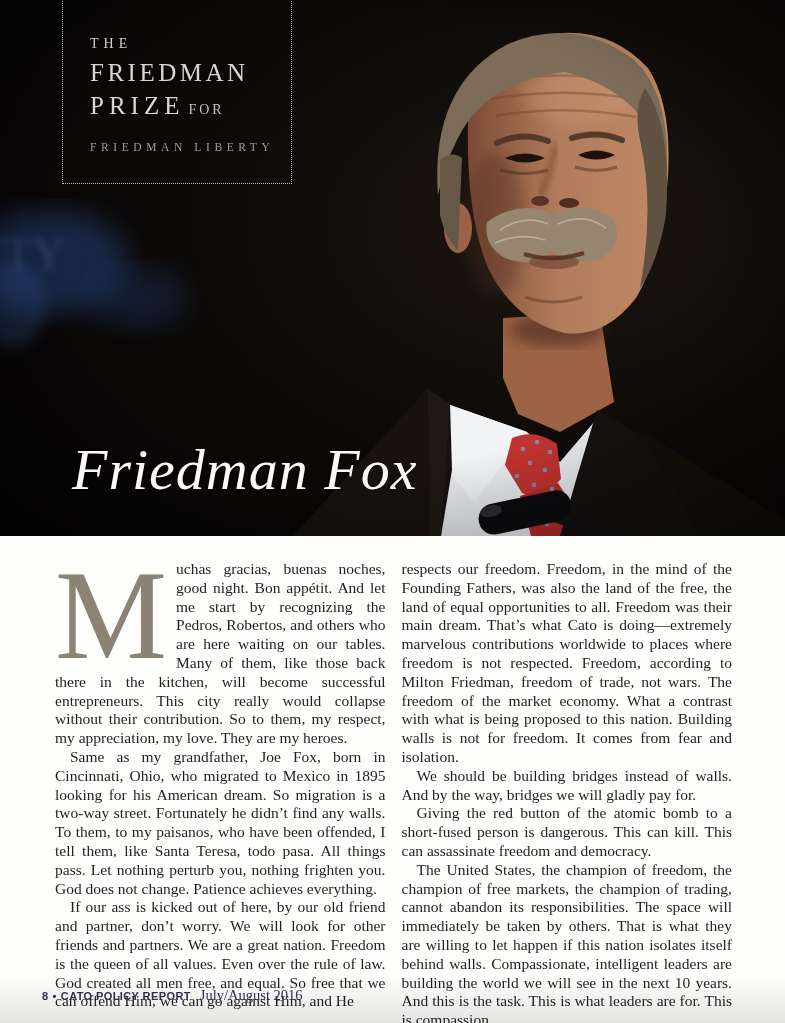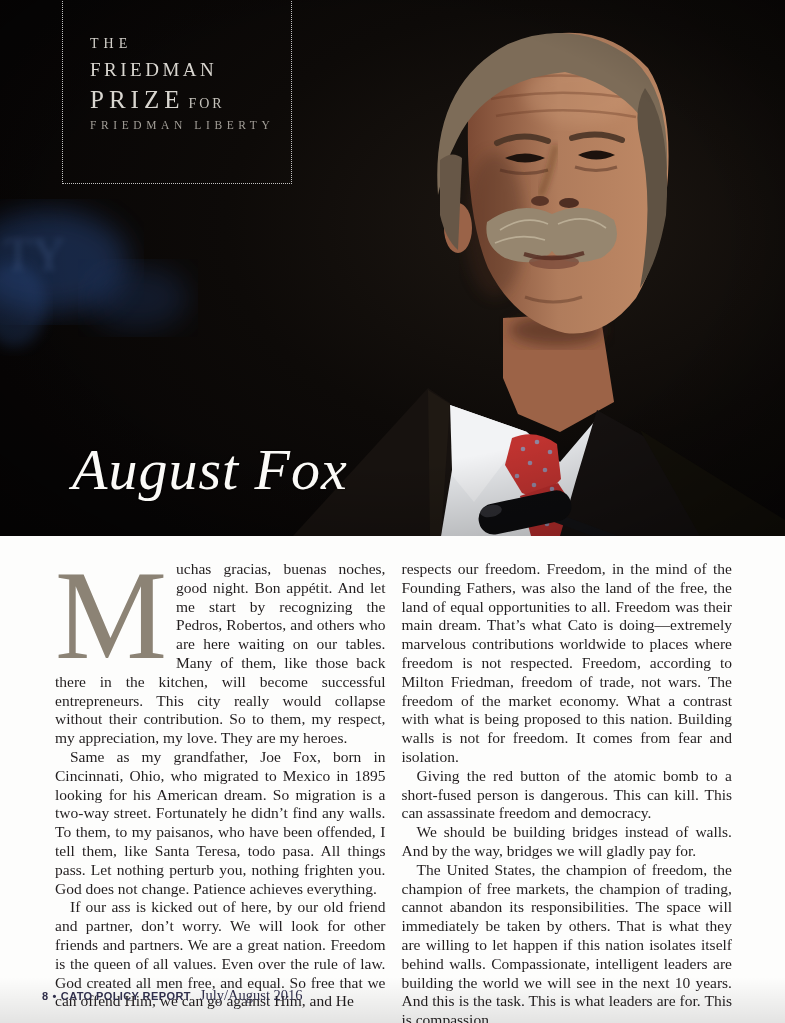--- a/index.html
+++ b/index.html
@@ -32,22 +32,22 @@
     width:230px; height:198px;
     border:1px dotted rgba(255,255,255,0.75);
     padding:49px 10px 0 27px;
     color:#d9d6d0;
     font-family:"Liberation Serif", serif;
     z-index:3;
   }
   .badge div { white-space:nowrap; }
   .b-the      { font-size:14px; letter-spacing:5px;  margin-bottom:7px;  color:#d3d0ca;}
   .b-milton   { font-size:25px; letter-spacing:7px;  margin-bottom:5px; }
-  .b-friedman { font-size:19px; letter-spacing:3.5px;margin-bottom:5px; }
-  .b-prize    { font-size:25px; letter-spacing:5px;  margin-bottom:5px; }
+  .b-friedman { font-size:25px; letter-spacing:3.5px;margin-bottom:5px; }
+  .b-prize    { font-size:25px; letter-spacing:5px;  margin-bottom:21px; }
   .b-prize .b-for { font-size:14px; letter-spacing:3px; margin-left:4px; color:#c6c3bc;}
   .b-tagline  { font-size:11.5px; letter-spacing:4.6px; color:#a39f98; }
 
   
   .title {
     position:absolute; top:436px; left:72px;
     font-family:"Liberation Serif", serif;
     font-style:italic; font-weight:400;
     font-size:58px; letter-spacing:1px;
     color:#fbfaf7;
@@ -224,33 +224,33 @@
 
     <div class="badge">
       <div class="b-the">THE</div>
       <div class="b-friedman">FRIEDMAN</div>
       <div class="b-prize">
         <span>PRIZE</span><span class="b-for">FOR</span>
       </div>
       <div class="b-tagline">FRIEDMAN LIBERTY</div>
     </div>
 
-    <div class="title">August Fox</div>
+    <div class="title">Friedman Fox</div>
   </div>
 
   <div class="article">
     <div class="col">
       <p><span class="dropcap">M</span><span>uchas gracias, buenas noches, good night. Bon appétit. And let me start by recognizing the Pedros, Robertos, and others who are here waiting on our tables. Many of them, like those back there in the kitchen, will become successful entrepreneurs. This city really would collapse without their contribution. So to them, my respect, my appreciation, my love. They are my heroes.</span></p>
       <p class="indent">Same as my grandfather, Joe Fox, born in Cincinnati, Ohio, who migrated to Mexico in 1895 looking for his American dream. So migration is a two-way street. Fortunately he didn’t find any walls. To them, to my paisanos, who have been offended, I tell them, like Santa Teresa, todo pasa. All things pass. Let nothing perturb you, nothing frighten you. God does not change. Patience achieves everything.</p>
       <p class="indent">If our ass is kicked out of here, by our old friend and partner, don’t worry. We will look for other friends and partners. We are a great nation. Freedom is the queen of all values. Even over the rule of law. God created all men free, and equal. So free that we can offend Him, we can go against Him, and He</p>
     </div>
     <div class="col">
       <p>respects our freedom. Freedom, in the mind of the Founding Fathers, was also the land of the free, the land of equal opportunities to all. Freedom was their main dream. That’s what Cato is doing—extremely marvelous contributions worldwide to places where freedom is not respected. Freedom, according to Milton Friedman, freedom of trade, not wars. The freedom of the market economy. What a contrast with what is being proposed to this nation. Building walls is not for freedom. It comes from fear and isolation.</p>
+      <p class="indent">We should be building bridges instead of walls. And by the way, bridges we will gladly pay for.</p>
       <p class="indent">Giving the red button of the atomic bomb to a short-fused person is dangerous. This can kill. This can assassinate freedom and democracy.</p>
-      <p class="indent">We should be building bridges instead of walls. And by the way, bridges we will gladly pay for.</p>
       <p class="indent">The United States, the champion of freedom, the champion of free markets, the champion of trading, cannot abandon its responsibilities. The space will immediately be taken by others. That is what they are willing to let happen if this nation isolates itself behind walls. Compassionate, intelligent leaders are building the world we will see in the next 10 years. And this is the task. This is what leaders are for. This is compassion,</p>
     </div>
   </div>
 
   <div class="footer">
     <span class="f-bold">8</span>
     <span class="f-bold">•</span>
     <span class="f-bold">CATO POLICY REPORT</span>
     <span class="f-issue">July/August 2016</span>
   </div>

